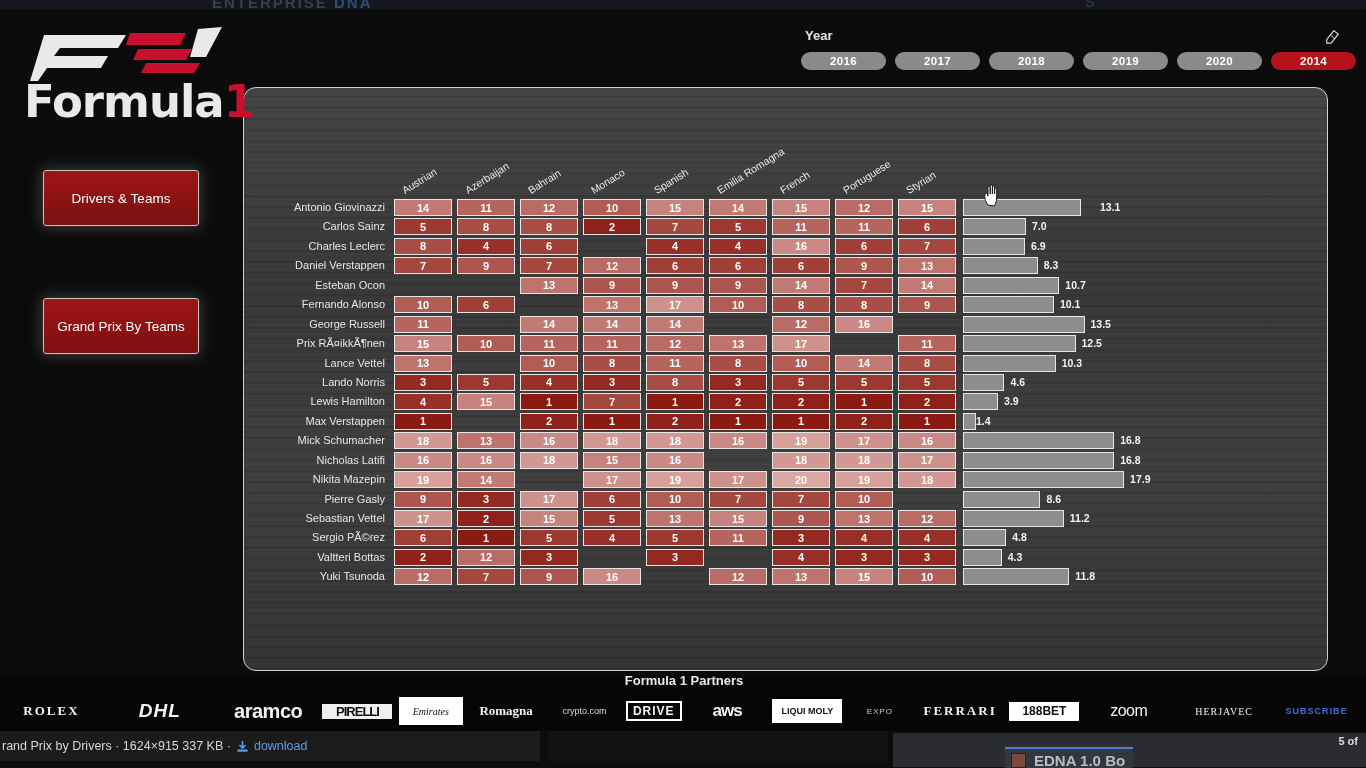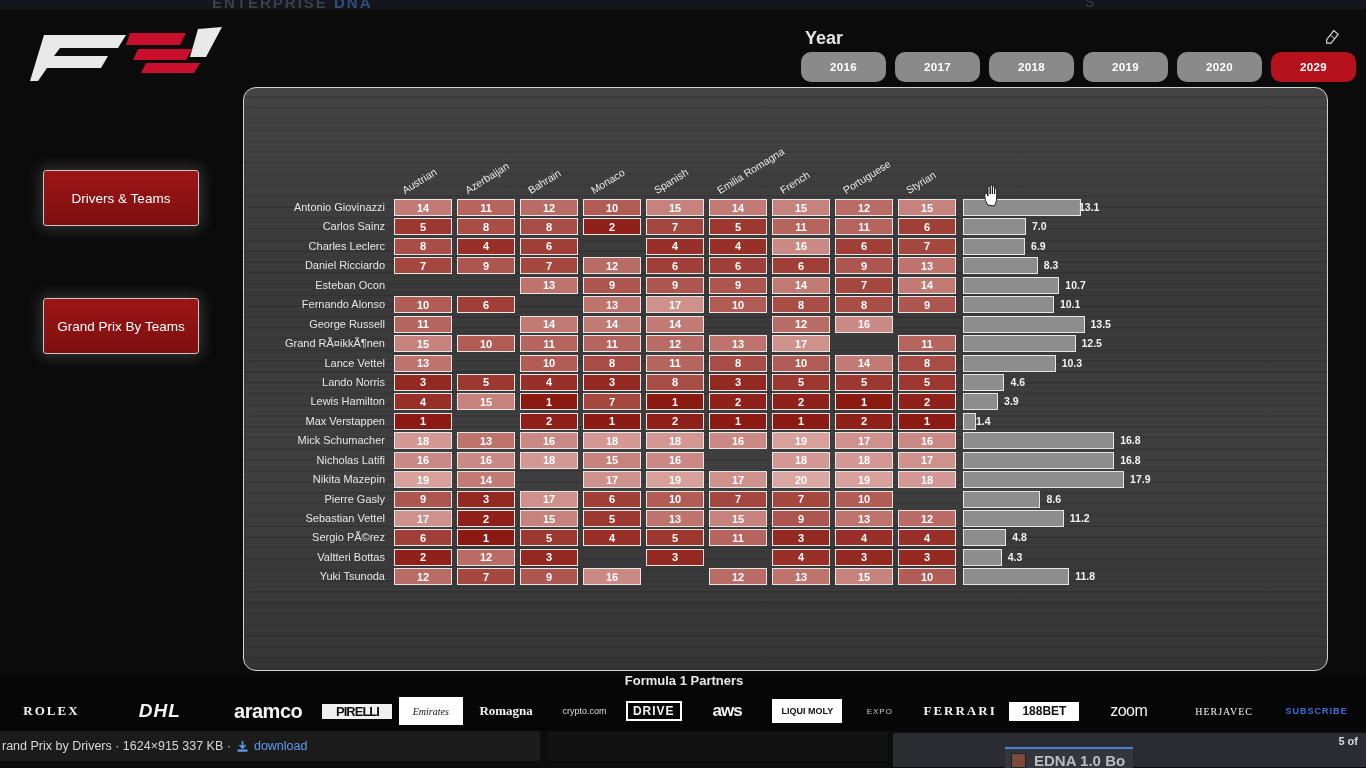--- a/index.html
+++ b/index.html
@@ -33,24 +33,24 @@
   #f1-word .one{color:#c8102e;}
   .navbtn{position:absolute;left:35px;width:156px;height:56px;border-radius:3px;
     background:linear-gradient(180deg,#9e1515 0%,#891212 60%,#7d1010 100%);
     border:1px solid #c7c7c7;color:#fff;font-size:13.5px;display:flex;align-items:center;justify-content:center;
     box-shadow:0 0 14px 3px rgba(160,160,160,.28);cursor:pointer;}
   #nav-drivers{top:161px;}
   #nav-gp{top:289px;}
 
   
   #year-slicer{position:absolute;left:785px;top:13px;width:560px;height:55px;background:rgba(12,12,12,.92);z-index:5;}
-  #year-label{position:absolute;left:12px;top:6px;font-size:18px;color:#e4e4e4;font-weight:bold;}
+  #year-label{position:absolute;left:12px;top:6px;font-size:13px;color:#e4e4e4;font-weight:bold;}
   #eraser-icon{position:absolute;right:12px;top:6px;width:18px;height:16px;}
   #year-pills{position:absolute;left:8px;top:30px;display:flex;gap:9px;}
-  .ypill{width:85px;height:30px;border-radius:10px;background:#8a8a8a;color:#fff;font-size:11.5px;
+  .ypill{width:85px;height:18px;border-radius:10px;background:#8a8a8a;color:#fff;font-size:11.5px;
     display:flex;align-items:center;justify-content:center;cursor:pointer;font-weight:bold;letter-spacing:.3px;}
   .ypill.sel{background:#b5121b;}
 
   
   #panel{position:absolute;left:235px;top:78px;width:1085px;height:584px;border:1px solid #d2d2d2;border-radius:13px;
     background-color:#3a3a3a;
     background-image:
       repeating-linear-gradient(0deg, rgba(255,255,255,.020) 0px, rgba(255,255,255,.020) 1px, rgba(0,0,0,0) 1px, rgba(0,0,0,0) 5px),
       repeating-linear-gradient(0deg, rgba(0,0,0,.10) 0px, rgba(0,0,0,.10) 2px, rgba(0,0,0,0) 2px, rgba(0,0,0,0) 11px),
       linear-gradient(180deg,#434343 0%,#383838 35%,#3e3e3e 65%,#343434 100%);
@@ -110,20 +110,21 @@
 
     <div id="sidebar">
       <div id="logo-wrap">
         <svg id="f1-mark" viewBox="0 0 192 54">
           <path d="M14 8 L96 8 L88 21 L30 21 L24 29 L78 29 L71 41 L17 41 L8 54 L0 54 L14 8 Z" fill="#e9e9e9"></path>
           <path d="M100 6 L156 6 L150 18 L96 18 Z" fill="#c8102e"></path>
           <path d="M108 22 L162 22 L156 33 L103 33 Z" fill="#c8102e"></path>
           <path d="M116 36 L170 36 L164 46 L111 46 Z" fill="#c8102e"></path>
           <path d="M168 2 L192 0 L176 30 L160 30 Z" fill="#e9e9e9"></path>
         </svg>
+        <div id="f1-word"><span>Formula</span><span class="one">1</span></div>
       </div>
       <div class="navbtn" id="nav-drivers">
         <span>Drivers &amp; Teams</span>
       </div>
       <div class="navbtn" id="nav-gp">
         <span>Grand Prix By Teams</span>
       </div>
     </div>
 
     <div id="year-slicer">
@@ -131,21 +132,21 @@
       <svg id="eraser-icon" viewBox="0 0 20 18">
         <path d="M4 13 L12 3 L17 7 L9 17 L4 17 Z" fill="none" stroke="#d8d8d8" stroke-width="1.3"></path>
         <line x1="8" y1="8" x2="13" y2="12" stroke="#d8d8d8" stroke-width="1.1"></line>
       </svg>
       <div id="year-pills">
           <div class="ypill">2016</div>
           <div class="ypill">2017</div>
           <div class="ypill">2018</div>
           <div class="ypill">2019</div>
           <div class="ypill">2020</div>
-          <div class="ypill sel">2029</div>
+          <div class="ypill sel">2014</div>
         </div>
     </div>
 
     <div id="panel">
       <div id="matrix">
         <div id="colheads">
             <div class="colhead" style="left: 142px;">Austrian</div>
             <div class="colhead" style="left: 205px;">Azerbaijan</div>
             <div class="colhead" style="left: 268px;">Bahrain</div>
             <div class="colhead" style="left: 331px;">Monaco</div>
@@ -161,21 +162,21 @@
               <div class="cell" style="left: 130px; background: rgb(194, 122, 117);">14</div>
               <div class="cell" style="left: 193px; background: rgb(181, 100, 94);">11</div>
               <div class="cell" style="left: 256px; background: rgb(185, 108, 101);">12</div>
               <div class="cell" style="left: 319px; background: rgb(177, 93, 86);">10</div>
               <div class="cell" style="left: 382px; background: rgb(198, 130, 124);">15</div>
               <div class="cell" style="left: 445px; background: rgb(194, 122, 117);">14</div>
               <div class="cell" style="left: 508px; background: rgb(198, 130, 124);">15</div>
               <div class="cell" style="left: 571px; background: rgb(185, 108, 101);">12</div>
               <div class="cell" style="left: 634px; background: rgb(198, 130, 124);">15</div>
               <div class="bar" style="left: 699px; width: 117.9px;"></div>
-              <div class="barlbl" style="left: 815px;">13.1</div>
+              <div class="barlbl" style="left: 836px;">13.1</div>
             </div>
             <div class="row">
               <div class="rname">Carlos Sainz</div>
               <div class="cell" style="left: 130px; background: rgb(156, 56, 48);">5</div>
               <div class="cell" style="left: 193px; background: rgb(168, 78, 71);">8</div>
               <div class="cell" style="left: 256px; background: rgb(168, 78, 71);">8</div>
               <div class="cell" style="left: 319px; background: rgb(143, 33, 26);">2</div>
               <div class="cell" style="left: 382px; background: rgb(164, 71, 63);">7</div>
               <div class="cell" style="left: 445px; background: rgb(156, 56, 48);">5</div>
               <div class="cell" style="left: 508px; background: rgb(181, 100, 94);">11</div>
@@ -192,21 +193,21 @@
               <div class="cell blank" style="left: 319px;"></div>
               <div class="cell" style="left: 382px; background: rgb(152, 48, 41);">4</div>
               <div class="cell" style="left: 445px; background: rgb(152, 48, 41);">4</div>
               <div class="cell" style="left: 508px; background: rgb(202, 137, 132);">16</div>
               <div class="cell" style="left: 571px; background: rgb(160, 63, 56);">6</div>
               <div class="cell" style="left: 634px; background: rgb(164, 71, 63);">7</div>
               <div class="bar" style="left: 699px; width: 62.1px;"></div>
               <div class="barlbl" style="left: 767.1px;">6.9</div>
             </div>
             <div class="row">
-              <div class="rname">Daniel Ricciardo</div>
+              <div class="rname">Daniel Verstappen</div>
               <div class="cell" style="left: 130px; background: rgb(164, 71, 63);">7</div>
               <div class="cell" style="left: 193px; background: rgb(173, 85, 79);">9</div>
               <div class="cell" style="left: 256px; background: rgb(164, 71, 63);">7</div>
               <div class="cell" style="left: 319px; background: rgb(185, 108, 101);">12</div>
               <div class="cell" style="left: 382px; background: rgb(160, 63, 56);">6</div>
               <div class="cell" style="left: 445px; background: rgb(160, 63, 56);">6</div>
               <div class="cell" style="left: 508px; background: rgb(160, 63, 56);">6</div>
               <div class="cell" style="left: 571px; background: rgb(173, 85, 79);">9</div>
               <div class="cell" style="left: 634px; background: rgb(190, 115, 109);">13</div>
               <div class="bar" style="left: 699px; width: 74.7px;"></div>
@@ -248,21 +249,21 @@
               <div class="cell" style="left: 319px; background: rgb(194, 122, 117);">14</div>
               <div class="cell" style="left: 382px; background: rgb(194, 122, 117);">14</div>
               <div class="cell blank" style="left: 445px;"></div>
               <div class="cell" style="left: 508px; background: rgb(185, 108, 101);">12</div>
               <div class="cell" style="left: 571px; background: rgb(202, 137, 132);">16</div>
               <div class="cell blank" style="left: 634px;"></div>
               <div class="bar" style="left: 699px; width: 121.5px;"></div>
               <div class="barlbl" style="left: 826.5px;">13.5</div>
             </div>
             <div class="row">
-              <div class="rname">Grand RÃ¤ikkÃ¶nen</div>
+              <div class="rname">Prix RÃ¤ikkÃ¶nen</div>
               <div class="cell" style="left: 130px; background: rgb(198, 130, 124);">15</div>
               <div class="cell" style="left: 193px; background: rgb(177, 93, 86);">10</div>
               <div class="cell" style="left: 256px; background: rgb(181, 100, 94);">11</div>
               <div class="cell" style="left: 319px; background: rgb(181, 100, 94);">11</div>
               <div class="cell" style="left: 382px; background: rgb(185, 108, 101);">12</div>
               <div class="cell" style="left: 445px; background: rgb(190, 115, 109);">13</div>
               <div class="cell" style="left: 508px; background: rgb(206, 145, 139);">17</div>
               <div class="cell blank" style="left: 571px;"></div>
               <div class="cell" style="left: 634px; background: rgb(181, 100, 94);">11</div>
               <div class="bar" style="left: 699px; width: 112.5px;"></div>

